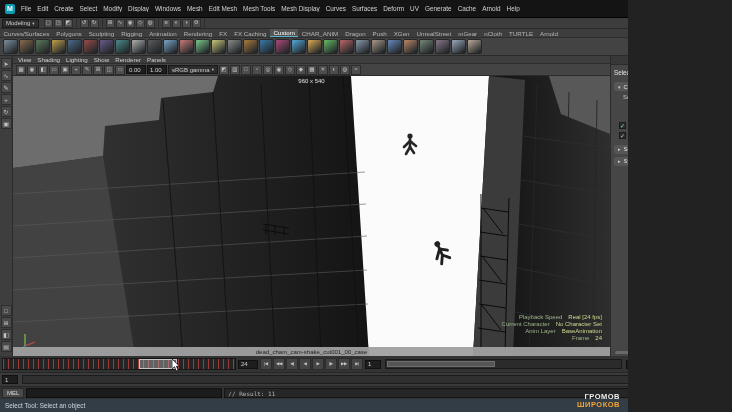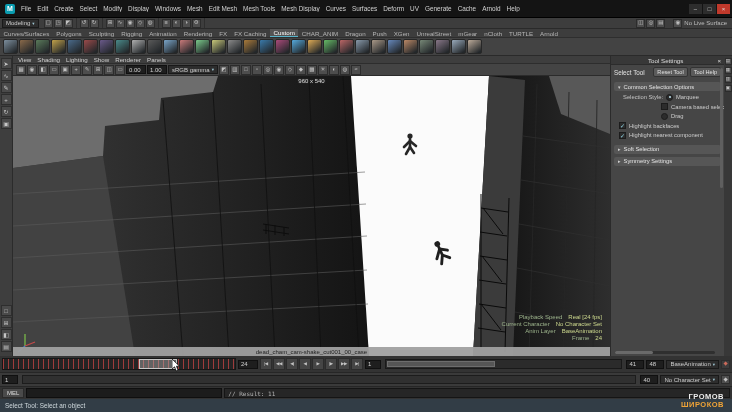--- a/index.html
+++ b/index.html
@@ -1,17 +1,17 @@
 <!DOCTYPE html>
 <html><head>
 <meta charset="utf-8">
 <style>
   *{box-sizing:border-box;margin:0;padding:0}
   html,body{background:#222}
-  #app{position:relative;width:732px;height:412px;background:#393939;overflow:hidden;
+  #app{position:relative;width:628px;height:412px;background:#393939;overflow:hidden;
        font-family:"Liberation Sans","DejaVu Sans",sans-serif;color:#c8c8c8;cursor:default}
   .abs{position:absolute}
 
   
   #titlebar{left:0;top:0;width:732px;height:18px;background:#141414;display:flex;align-items:center;padding:0 2px;border-bottom:1px solid #000}
   #logo{width:10px;height:10px;background:#0a9cb0;color:#fff;font-size:7px;font-weight:bold;display:flex;align-items:center;justify-content:center;border-radius:2px;margin:0 3px}
   #menu-list{display:flex;overflow:hidden;flex:1}
   .menu-item{font-size:6.4px;padding:0 3px;color:#d2d2d2;white-space:nowrap}
   .winbtn{width:13px;height:10px;font-size:6px;display:flex;align-items:center;justify-content:center;color:#ddd;background:#2d2d2d;margin-left:1px}
   #close-btn{background:#c0392b}

